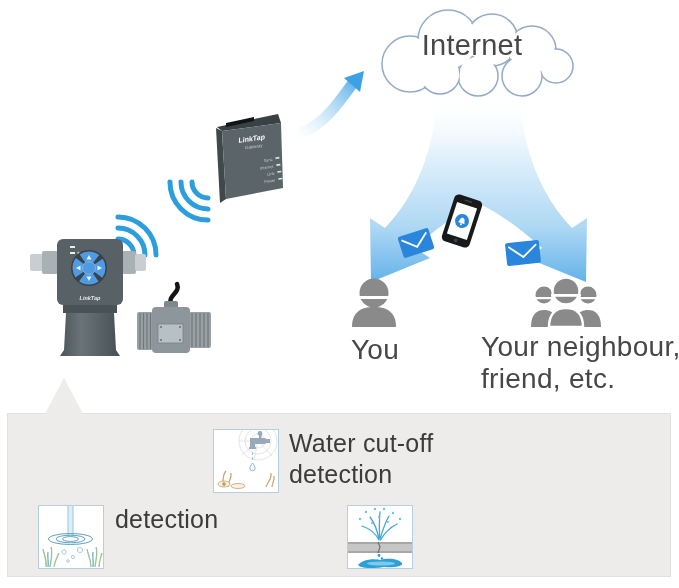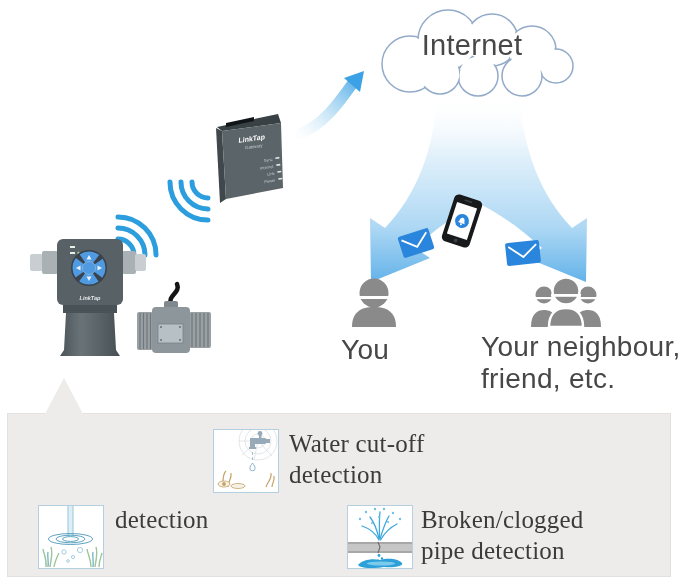--- a/index.html
+++ b/index.html
@@ -7,38 +7,38 @@
     position:relative; width:679px; height:588px; overflow:hidden;
     background:#ffffff;
     font-family:"Liberation Sans", sans-serif;
   }
   .abs { position:absolute; }
   .lbl {
     color:#474747; font-weight:300; letter-spacing:0.3px;
     font-family:"Liberation Sans", sans-serif;
   }
   #internet-label { left:392px; top:29px; width:160px; text-align:center; font-size:29px; }
-  #you-label { left:341px; top:334px; width:68px; text-align:left; font-size:28px; }
+  #you-label { left:341px; top:334px; width:68px; text-align:center; font-size:28px; }
   #neighbour-label { left:481px; top:331px; width:200px; font-size:28px; line-height:31.5px; }
   #features-panel {
     left:7px; top:413px; width:664px; height:164px;
     background:#edecea; border:1px solid #e3e1df; box-sizing:border-box;
   }
   #panel-pointer {
     left:37px; top:-36px; width:0; height:0;
     border-left:19px solid transparent; border-right:19px solid transparent;
     border-bottom:36px solid #edecea;
   }
   .feature-icon-box {
     width:64px; height:62px; background:#ffffff;
     border:1px solid #b3cfe0; box-sizing:content-box;
   }
   .feature-icon-box svg { display:block; width:64px; height:62px; }
   .feature-text {
-    color:#3b3b3b; font-size:25px; line-height:31px; font-weight:300; letter-spacing:0.2px;font-family:Liberation Serif, serif;
+    color:#3b3b3b; font-size:25px; line-height:31px; font-weight:300; letter-spacing:0.2px;
   }
   .feature-text span { display:block; }
   svg text { font-family:"Liberation Sans", sans-serif; }
 </style>
 </head>
 <body>
 
 <div id="canvas">
 
   <svg class="abs" style="left:0;top:0" width="679" height="588" viewBox="0 0 679 588">
@@ -311,19 +311,15 @@
         <path d="M30,36 l2,5 l-2,6" stroke="#6f6f6f" stroke-width="1.2" fill="none"></path>
         <g fill="#2da0d8">
           <circle cx="31" cy="49.5" r="1.4"></circle>
             <circle cx="34" cy="52.5" r="1.2"></circle>
             <circle cx="30" cy="54.5" r="1.1"></circle>
         </g>
         <path d="M10,59 C14,54 24,52 32,54 C42,51 52,54 54,57 C56,60 46,62 36,61 C24,63 12,62 10,59 Z" fill="#2da0d8"></path>
         <ellipse cx="33" cy="57.5" rx="14" ry="2" fill="#7ccaec"></ellipse>
       </svg>
     </div>
-    <div class="abs feature-text" style="left:413px;top:90px">
-      <span>Broken/clogged</span>
-      <span>pipe detection</span>
-    </div>
   </div>
 
 </div>
 
 </body></html>

